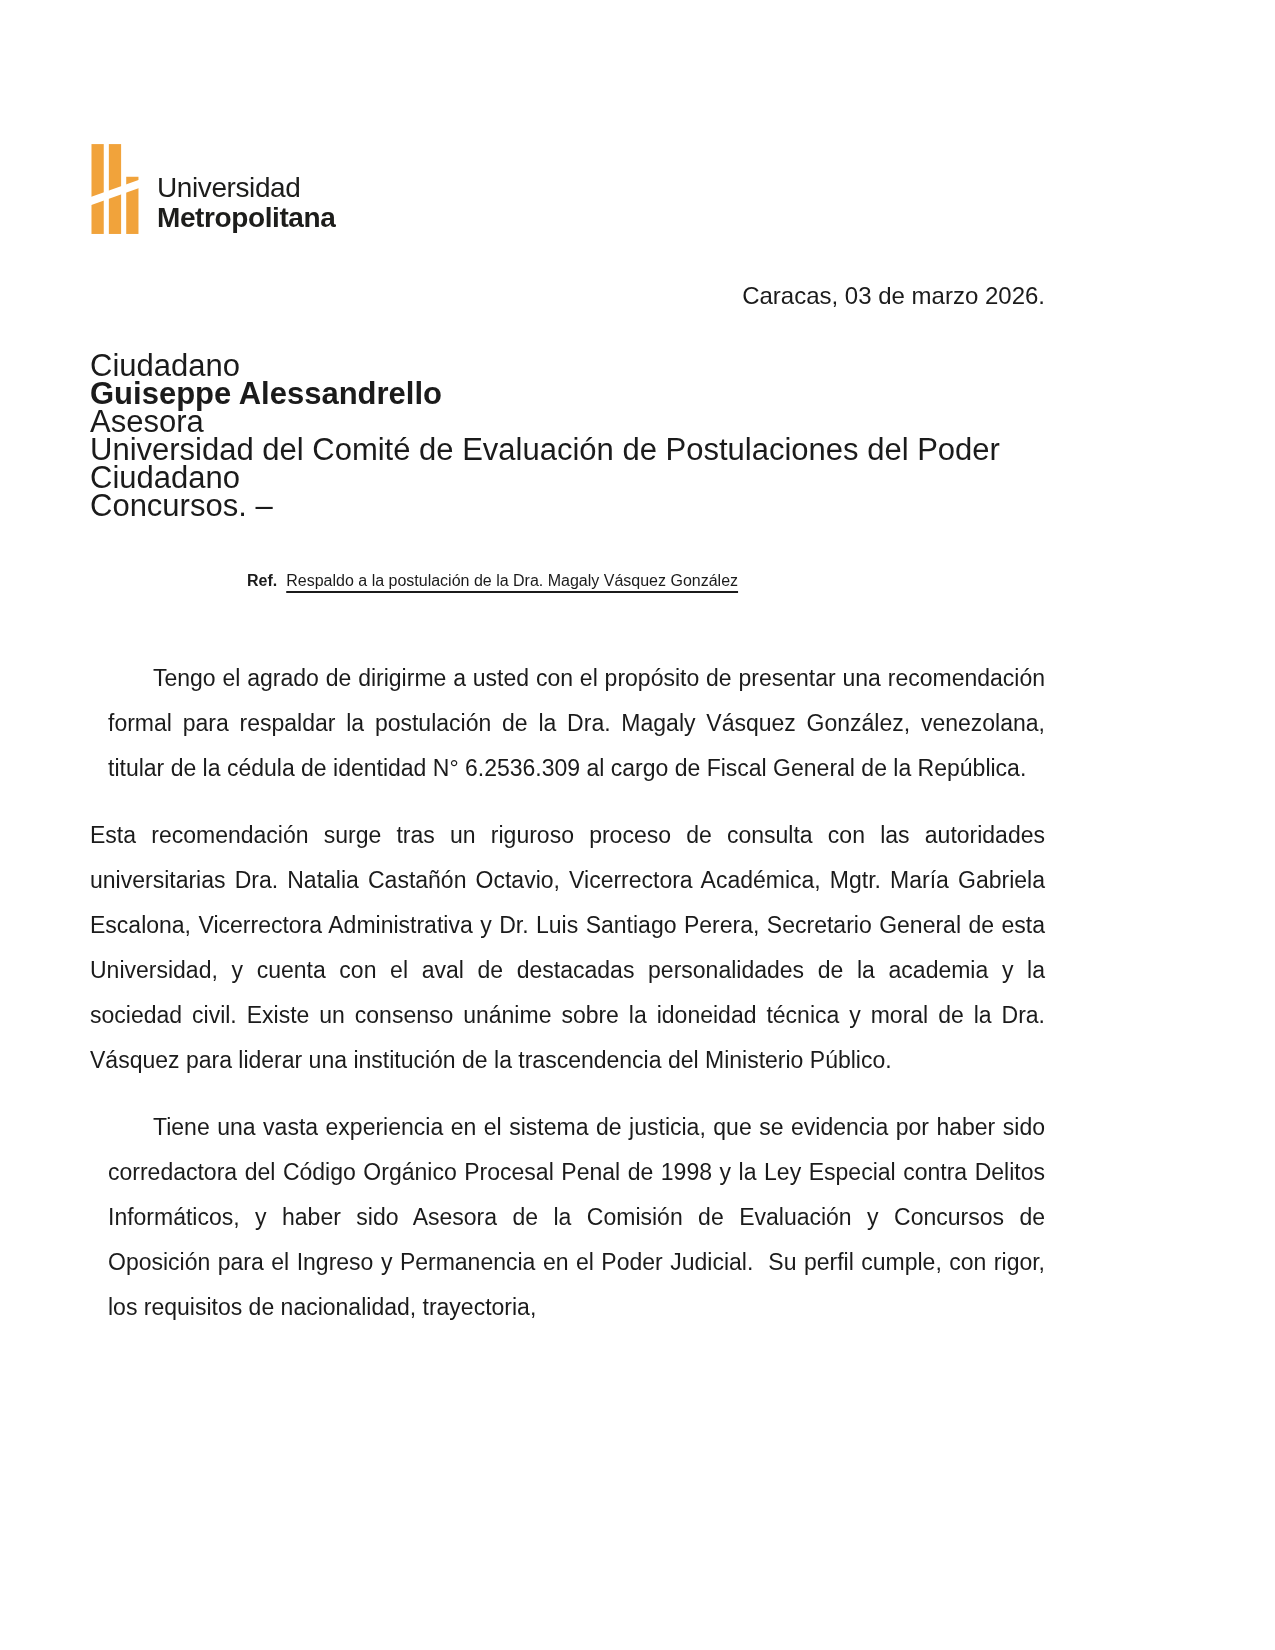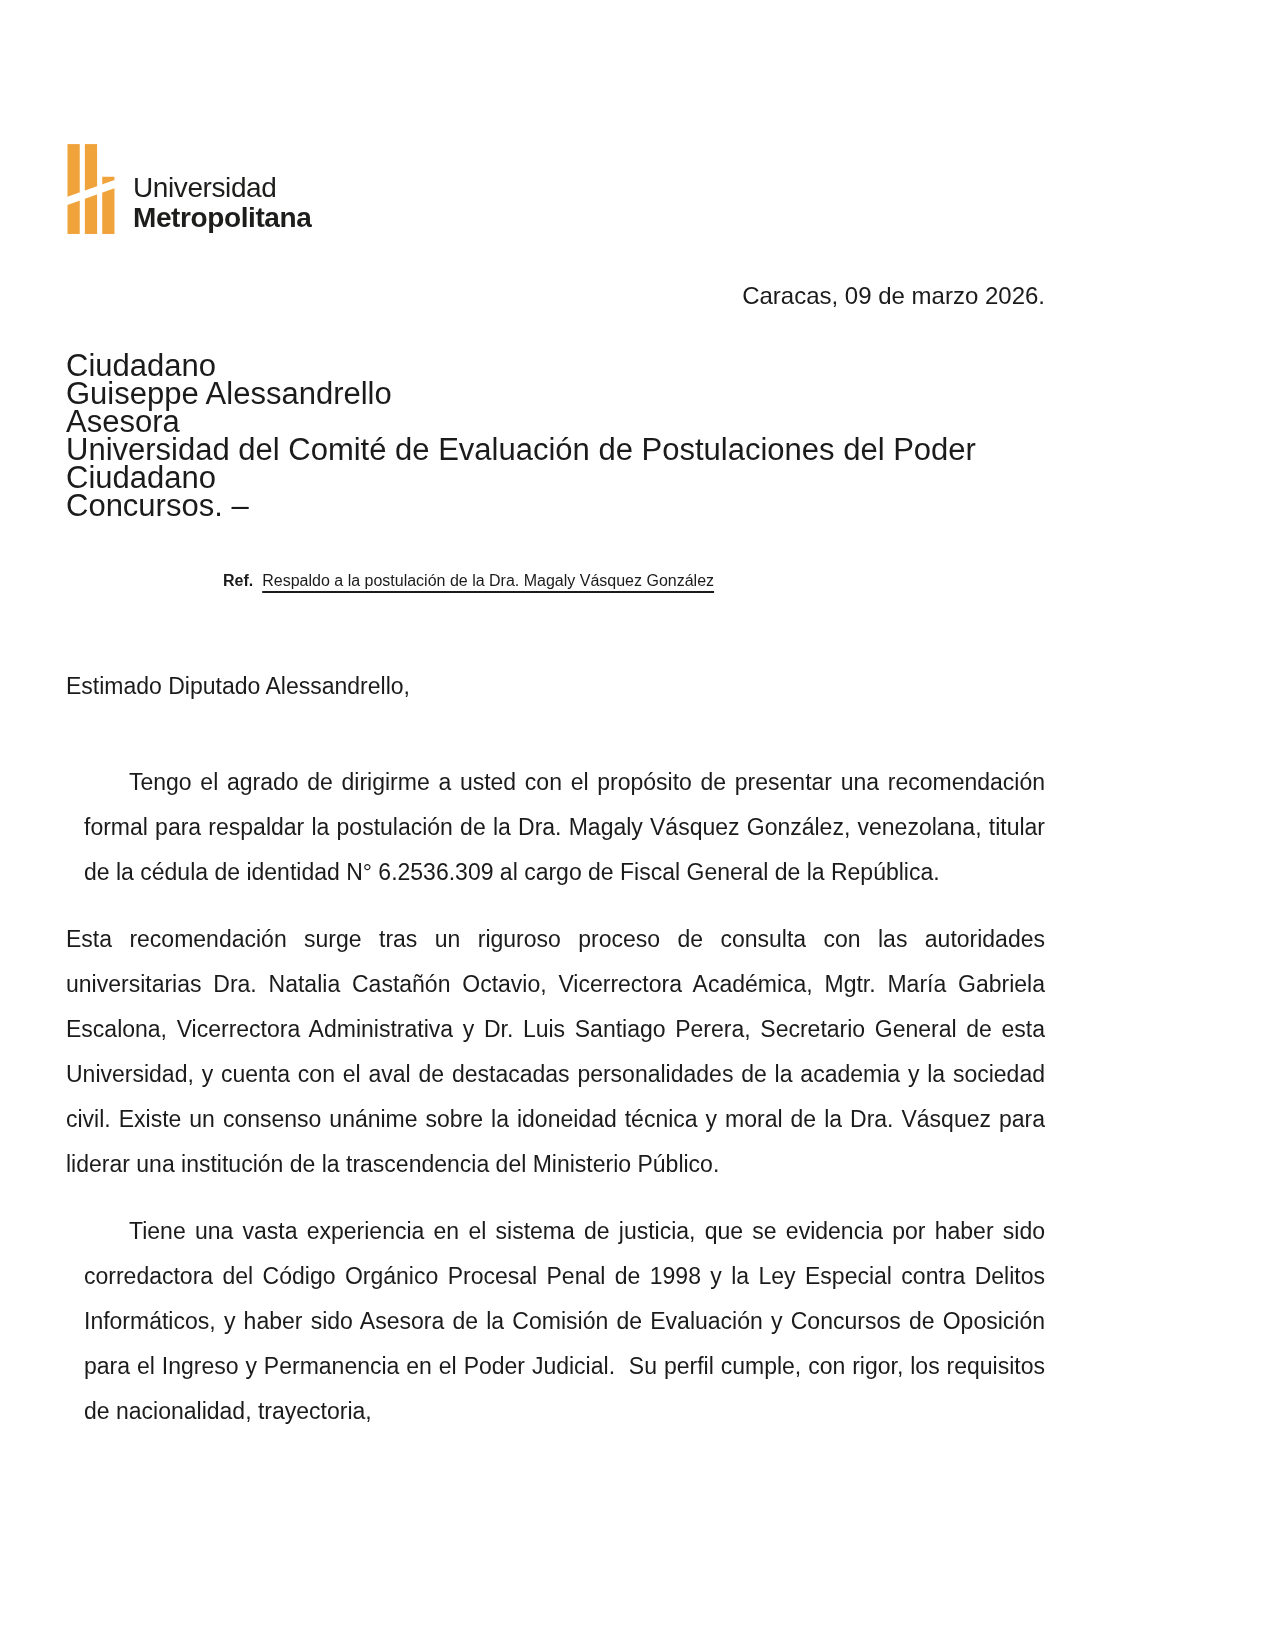--- a/index.html
+++ b/index.html
@@ -5,21 +5,21 @@
   html, body {
     margin: 0;
     padding: 0;
     background: #ffffff;
   }
   .page {
     position: relative;
     width: 1275px;
     height: 1650px;
     box-sizing: border-box;
-    padding: 140px 230px 0 66px;
+    padding: 140px 230px 0 90px;
     background: #ffffff;
     font-family: "Liberation Sans", sans-serif;
     color: var(--ink, #1b1b1b);
     overflow: hidden;
   }
 
   
   .logo-row {
     display: flex;
     align-items: flex-end;
@@ -45,21 +45,21 @@
     margin-top: 46px;
     text-align: right;
     font-size: 24px;
     line-height: 28px;
   }
   .recipient {
     margin-top: 42px;
     font-size: 31px;
     line-height: 28px;
   }
-  .recipient .r-line2 { font-weight: 400; }
+  .recipient .r-line2 { font-weight: 700; }
 
   .ref-line {
     margin-top: 46px;
     margin-left: 157px;
     font-size: 16px;
     line-height: 30px;
   }
   .ref-label {
     font-weight: 700;
     margin-right: 9px;
@@ -103,33 +103,32 @@
       <rect class="bar" x="17" y="4" width="12" height="88"></rect>
       <rect class="bar" x="34" y="36" width="12" height="56"></rect>
       <polygon class="slash" points="-4,57 52,37 52,45 -4,65"></polygon>
     </svg>
     <div class="logo-text">
       <span class="logo-line1">Universidad</span>
       <span class="logo-line2">Metropolitana</span>
     </div>
   </header>
 
-  <div class="date-line">Caracas, 09 de marzo 2026.</div>
+  <div class="date-line">Caracas, 03 de marzo 2026.</div>
 
   <div class="recipient">
     <div class="r-line1">Ciudadano</div>
     <div class="r-line2">Guiseppe Alessandrello</div>
     <div class="r-line3">Asesora</div>
     <div class="r-line4">Universidad del Comité de Evaluación de Postulaciones del Poder Ciudadano</div>
     <div class="r-line5">Concursos. –</div>
   </div>
 
   <div class="ref-line">
     <span class="ref-label">Ref.</span><span class="ref-text">Respaldo a la postulación de la Dra. Magaly Vásquez González</span>
   </div>
 
-  <div class="salutation">Estimado Diputado Alessandrello,</div>
 
   <p class="body-par first indent">Tengo el agrado de dirigirme a usted con el propósito de presentar una recomendación formal para respaldar la postulación de la Dra. Magaly Vásquez González, venezolana, titular de la cédula de identidad N° 6.2536.309 al cargo de Fiscal General de la República.</p>
   <p class="body-par">Esta recomendación surge tras un riguroso proceso de consulta con las autoridades universitarias Dra. Natalia Castañón Octavio, Vicerrectora Académica, Mgtr. María Gabriela Escalona, Vicerrectora Administrativa y Dr. Luis Santiago Perera, Secretario General de esta Universidad, y cuenta con el aval de destacadas personalidades de la academia y la sociedad civil. Existe un consenso unánime sobre la idoneidad técnica y moral de la Dra. Vásquez para liderar una institución de la trascendencia del Ministerio Público.</p>
   <p class="body-par indent">Tiene una vasta experiencia en el sistema de justicia, que se evidencia por haber sido corredactora del Código Orgánico Procesal Penal de 1998 y la Ley Especial contra Delitos Informáticos, y haber sido Asesora de la Comisión de Evaluación y Concursos de Oposición para el Ingreso y Permanencia en el Poder Judicial.&nbsp; Su perfil cumple, con rigor, los requisitos de nacionalidad, trayectoria,</p>
 
 </div>
 
 </body></html>

